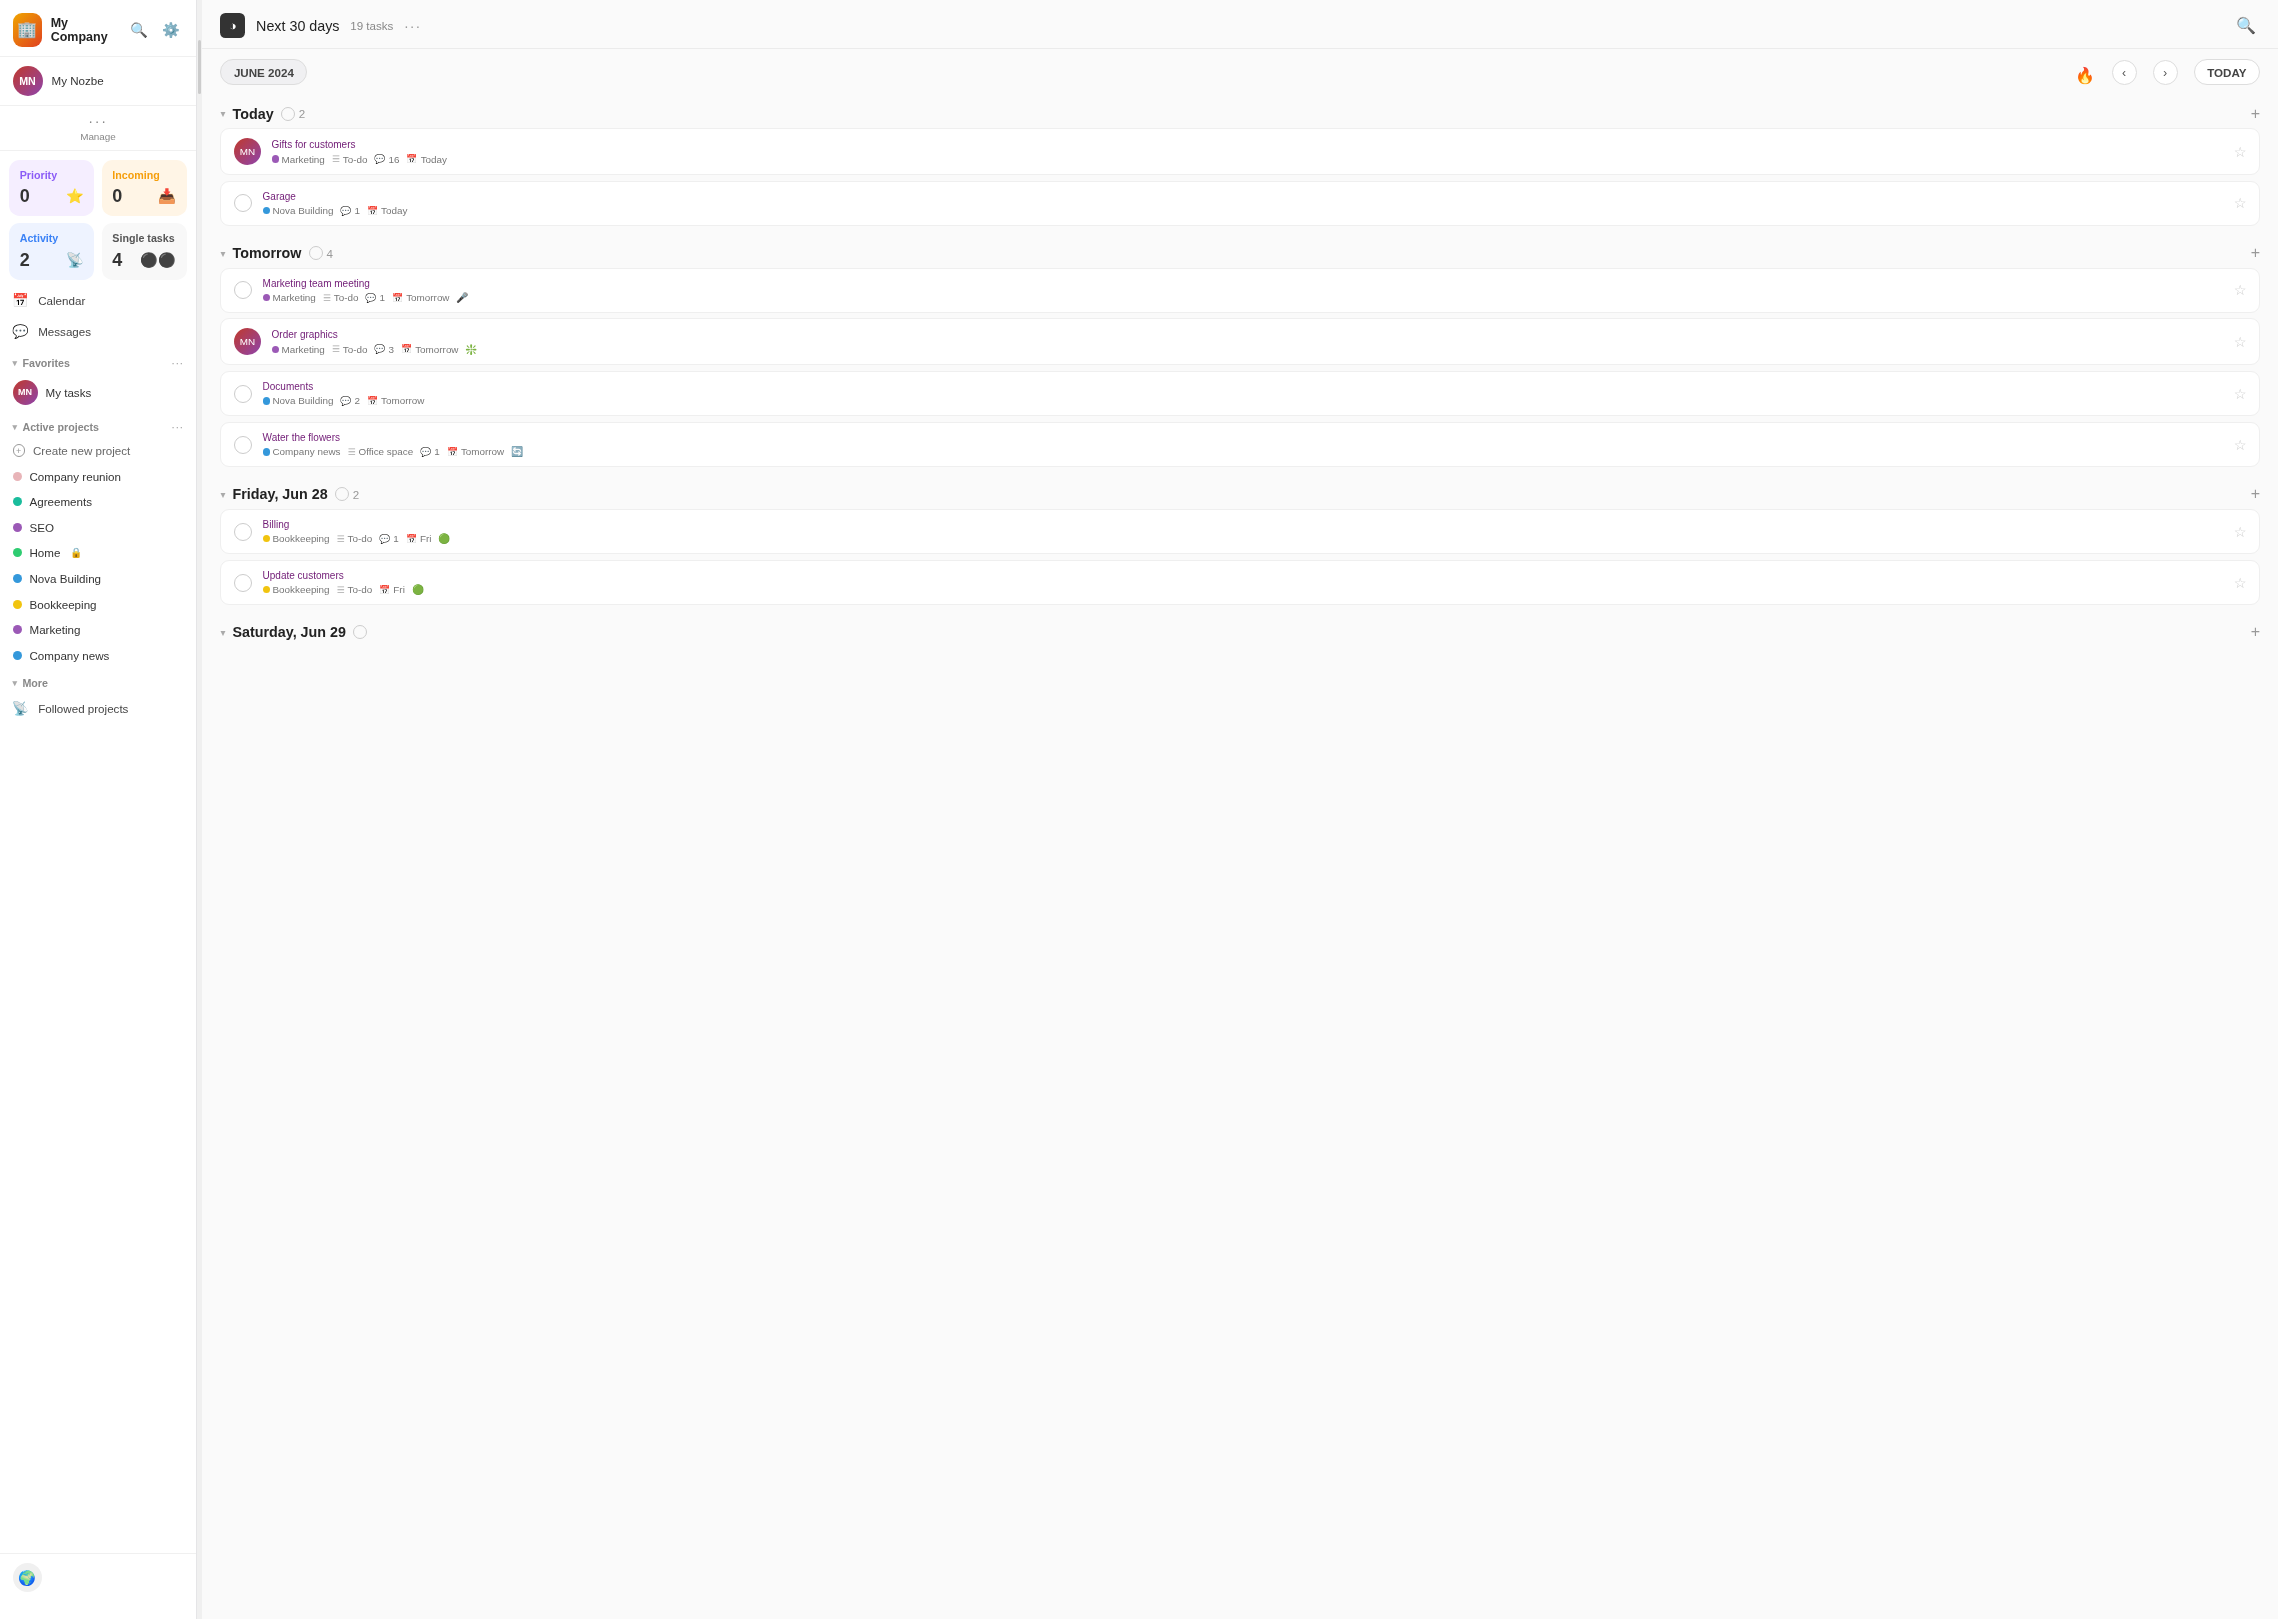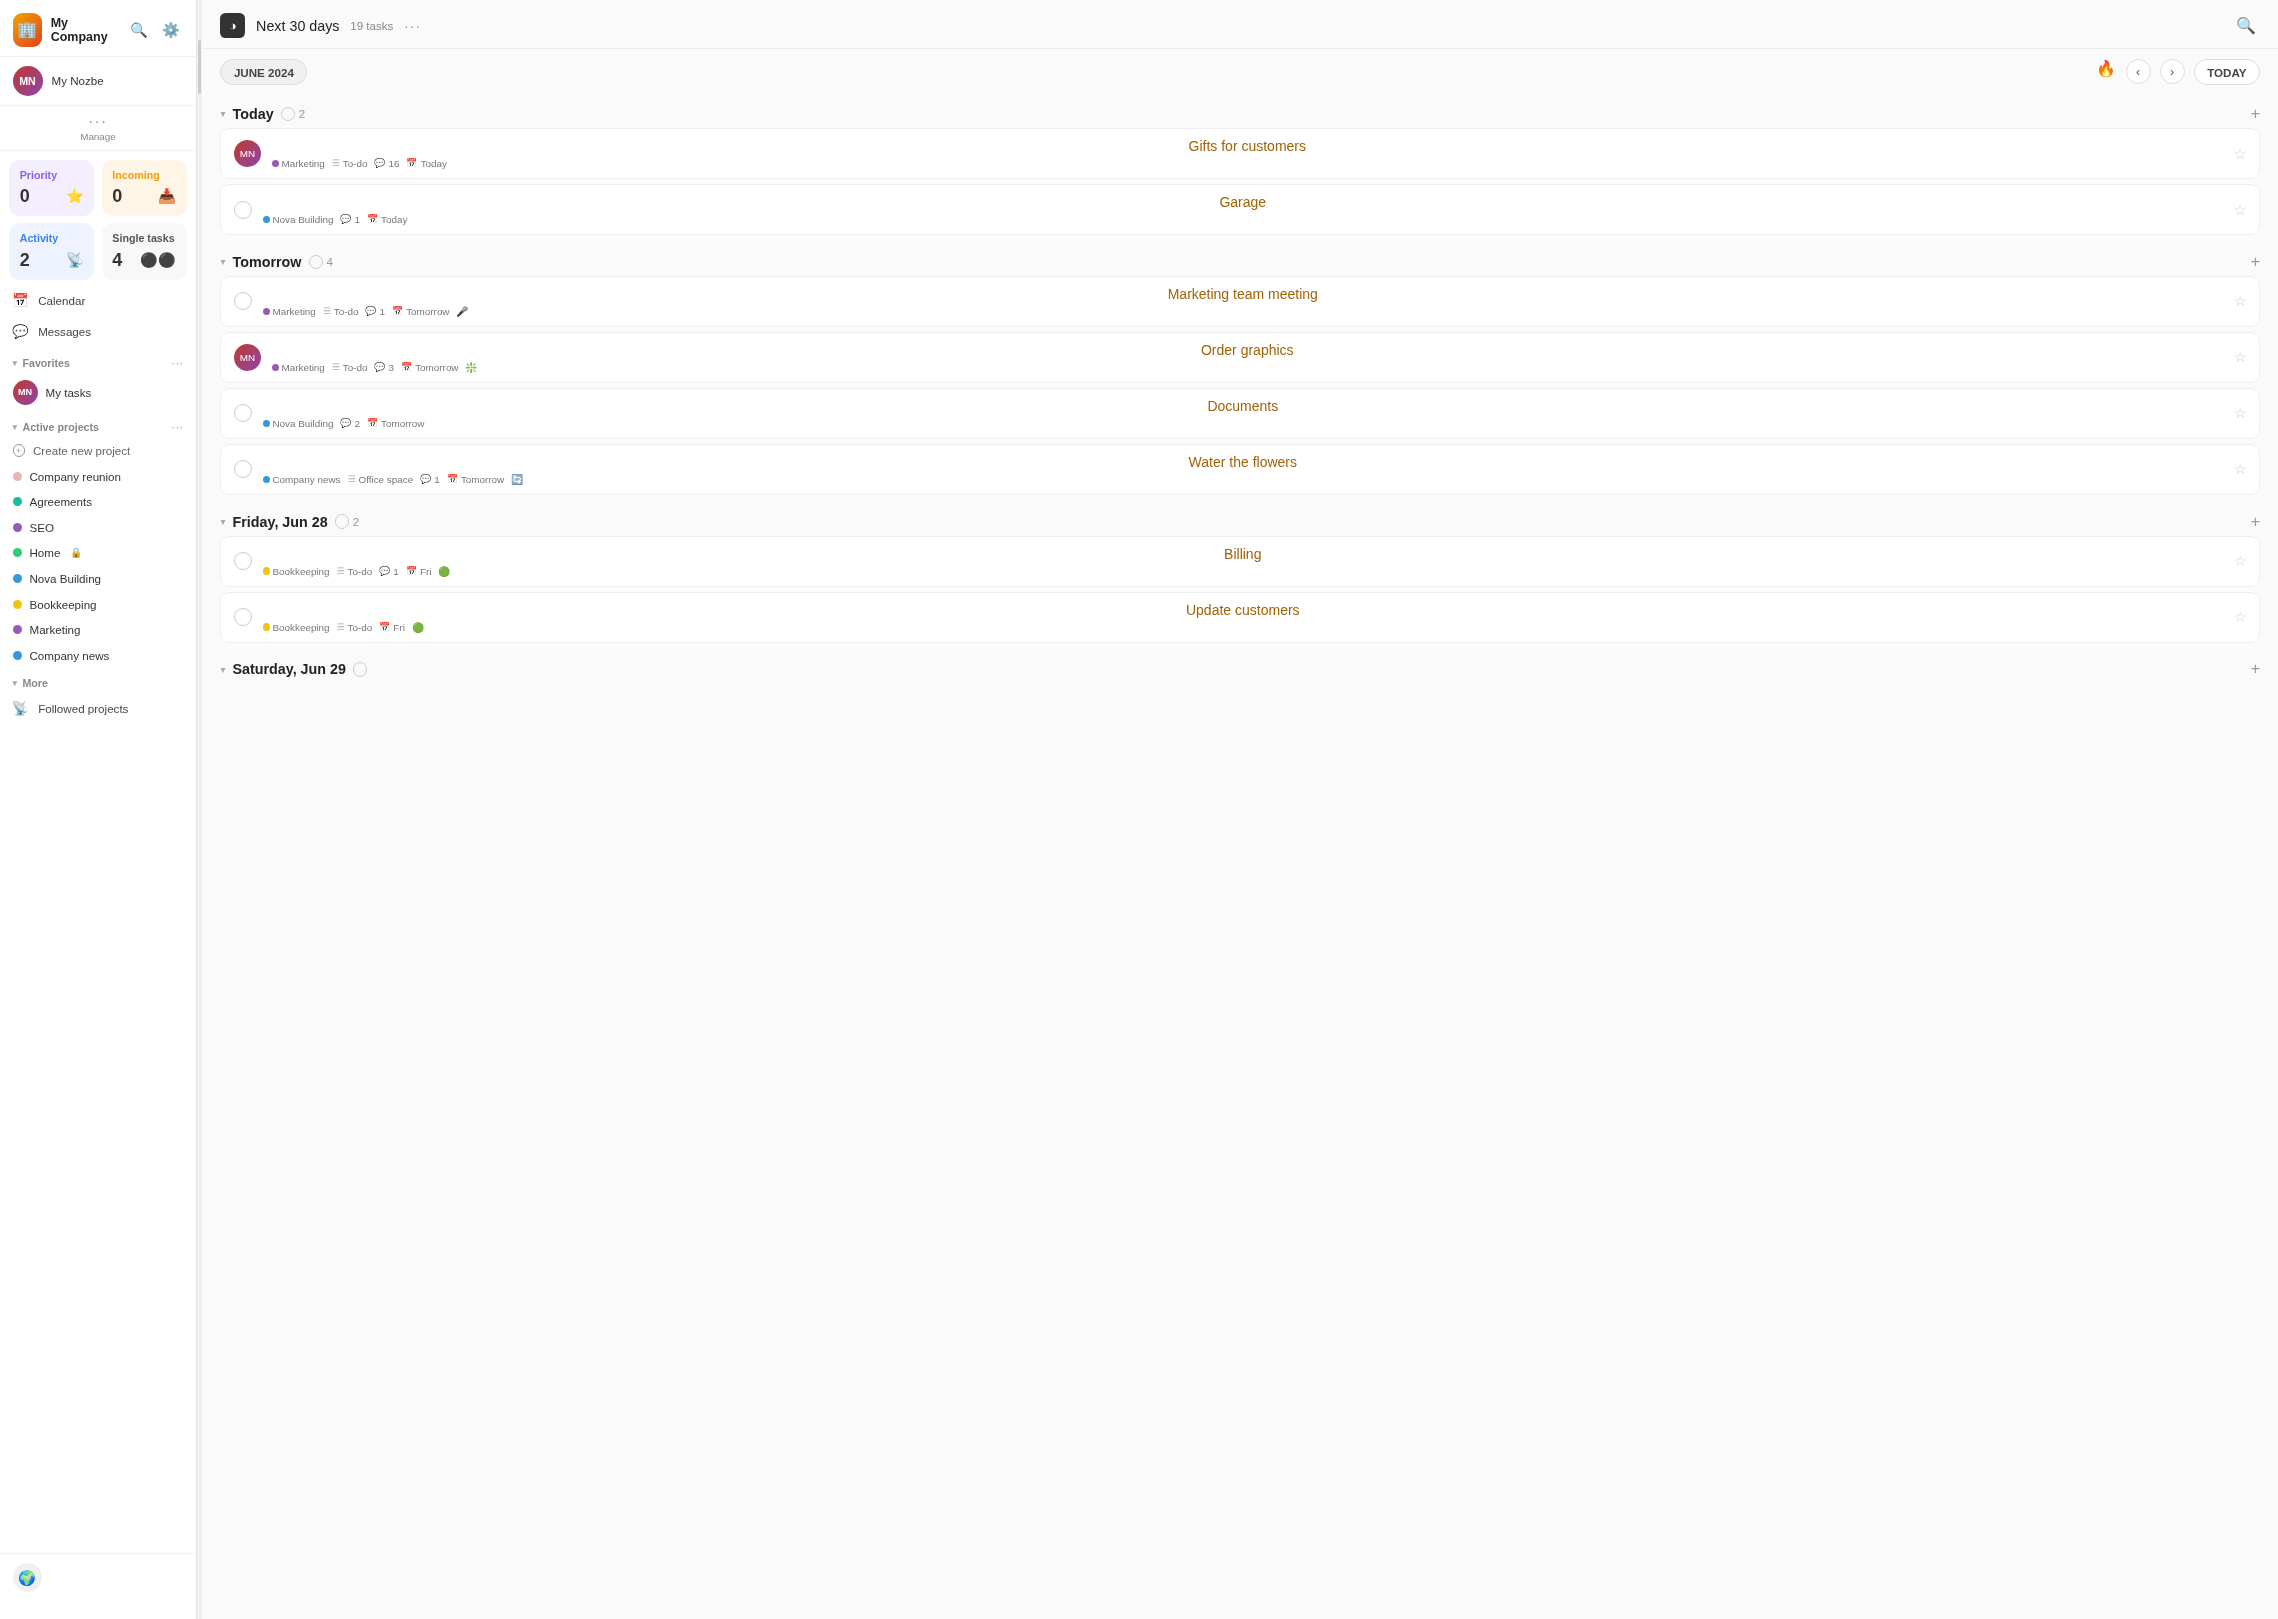--- a/index.html
+++ b/index.html
@@ -148,21 +148,21 @@
       font-size: 12.5px; color: white;
     }
     .topbar-title { font-size: 14.3px; font-weight: 400; color: #222; }
     .topbar-count { font-size: 11.6px; color: #888; }
     .topbar-dots { font-size: 14.3px; color: #999; cursor: pointer; letter-spacing: 0.9px; }
     .topbar-right { margin-left: auto; display: flex; align-items: center; gap: 7.2px; }
     .search-icon-btn { background: none; border: none; cursor: pointer; font-size: 16px; color: #666; padding: 3.6px; }
 
     
     .date-nav {
-      display: flex; align-items: flex-start; gap: 9px;
+      display: flex; align-items: flex-end; gap: 16px;
       padding: 10.7px 18px 7.2px;
       background: #fafafa;
     }
     .date-pill {
       background: #f0f0f2; border: 0.9px solid #ddd; border-radius: 18px;
       padding: 5.4px 12.5px; font-size: 11.6px; font-weight: 600; color: #444; cursor: pointer;
     }
     .fire-btn { font-size: 16px; cursor: pointer; margin-left: auto; }
     .nav-arrow {
       width: 25px; height: 25px; border-radius: 50%; background: #fff; border: 0.9px solid #ddd;
@@ -201,21 +201,21 @@
       width: 18px; height: 18px; border-radius: 50%; border: 1.8px solid #ccc;
       flex-shrink: 0; cursor: pointer;
     }
     .task-avatar {
       width: 27px; height: 27px; border-radius: 50%;
       background: linear-gradient(135deg, #c0392b, #8e44ad);
       flex-shrink: 0; font-size: 9.9px; color: white;
       display: flex; align-items: center; justify-content: center;
     }
     .task-content { flex: 1; min-width: 0; }
-    .task-title { font-size: 14px; font-weight: 500; color: #a16207; margin-bottom: 3.6px; text-align: center; }
+    .task-title { font-size: 10px; font-weight: 500; color: #701a75; margin-bottom: 3.6px; }
     .task-meta { display: flex; align-items: center; gap: 7.2px; flex-wrap: wrap; }
     .meta-item { display: flex; align-items: center; gap: 2.7px; font-size: 9.9px; color: #777; }
     .meta-dot { width: 7.2px; height: 7.2px; border-radius: 50%; flex-shrink: 0; }
     .meta-icon { font-size: 9px; color: #aaa; }
     .task-star { color: #ccc; cursor: pointer; font-size: 14.3px; }
 
     
     .task-list::-webkit-scrollbar { width: 4.5px; }
     .task-list::-webkit-scrollbar-track { background: transparent; }
     .task-list::-webkit-scrollbar-thumb { background: #ccc; border-radius: 2.7px; }

